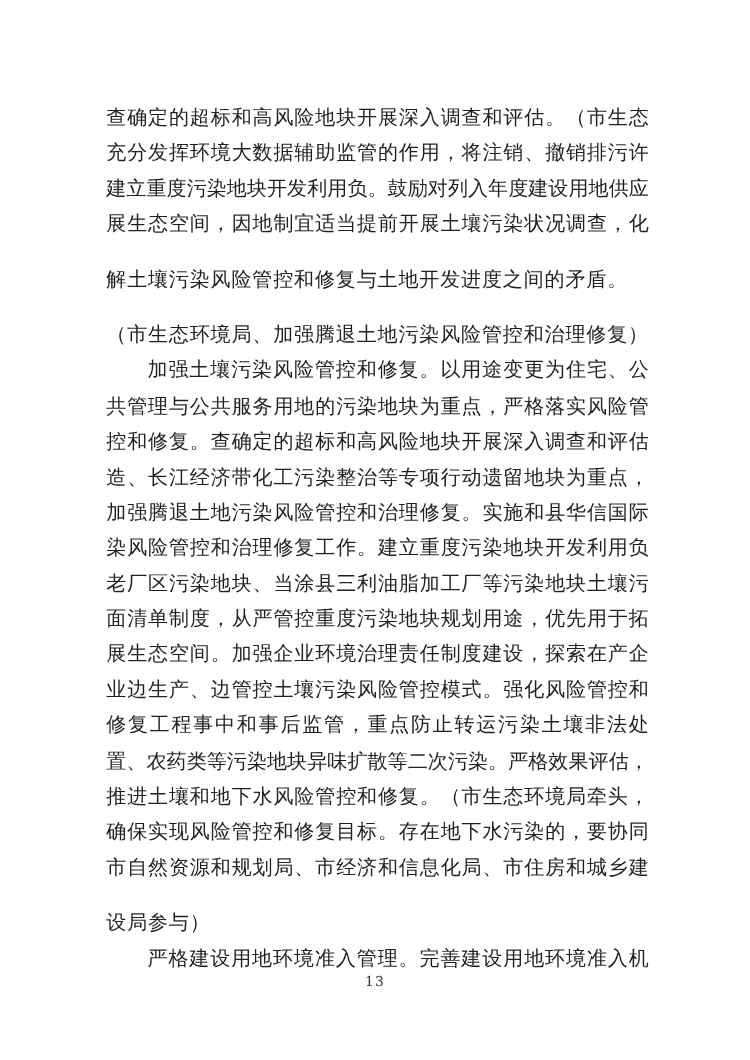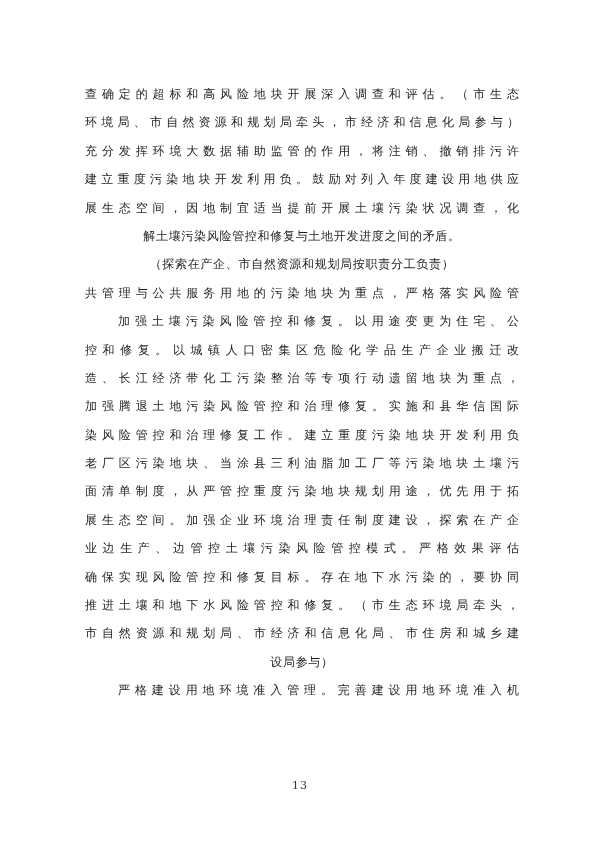--- a/index.html
+++ b/index.html
@@ -21,31 +21,32 @@
     left: 85px;
     top: 80px;
     width: 434px;
   }
   .para {
     margin: 0;
   }
   .line {
     height: 28.4px;
     line-height: 28.4px;
-    font-size: 12px;
+    font-size: 16px;
     color: #1f1f1f;
   }
   .line.justify {
     text-align: justify;
     text-align-last: justify;
   }
   .line.nojustify {
-    text-align: center;
+    text-align: left;
     letter-spacing: 0.7px;
     white-space: nowrap;
+    margin-top: 16px;
   }
   .line.indent {
     text-indent: 33px;
   }
   .page-number {
     position: absolute;
     top: 779px;
     left: 0;
     width: 100%;
     text-align: center;
@@ -55,40 +56,41 @@
     font-family: "DejaVu Serif", "Liberation Serif", serif;
   }
 </style>
 </head>
 <body>
 
 <div class="page">
   <div class="text-block">
       <div class="para">
         <div class="line justify">查确定的超标和高风险地块开展深入调查和评估。（市生态</div>
-        <div class="line justify">环境局、市自然资源和规划局牵头，市经济和信息化局参与）</div>
         <div class="line justify">充分发挥环境大数据辅助监管的作用，将注销、撤销排污许</div>
         <div class="line justify">建立重度污染地块开发利用负。鼓励对列入年度建设用地供应</div>
         <div class="line justify">展生态空间，因地制宜适当提前开展土壤污染状况调查，化</div>
         <div class="line nojustify">解土壤污染风险管控和修复与土地开发进度之间的矛盾。</div>
-        <div class="line nojustify">（探索在产企、市自然资源和规划局按职责分工负责）</div>
+        <div class="line nojustify">（市生态环境局、加强腾退土地污染风险管控和治理修复）</div>
       </div>
       <div class="para">
+        <div class="line justify indent">加强土壤污染风险管控和修复。以用途变更为住宅、公</div>
         <div class="line justify">共管理与公共服务用地的污染地块为重点，严格落实风险管</div>
-        <div class="line justify indent">加强土壤污染风险管控和修复。以用途变更为住宅、公</div>
-        <div class="line justify">控和修复。以城镇人口密集区危险化学品生产企业搬迁改</div>
+        <div class="line justify">控和修复。查确定的超标和高风险地块开展深入调查和评估</div>
         <div class="line justify">造、长江经济带化工污染整治等专项行动遗留地块为重点，</div>
         <div class="line justify">加强腾退土地污染风险管控和治理修复。实施和县华信国际</div>
         <div class="line justify">染风险管控和治理修复工作。建立重度污染地块开发利用负</div>
         <div class="line justify">老厂区污染地块、当涂县三利油脂加工厂等污染地块土壤污</div>
         <div class="line justify">面清单制度，从严管控重度污染地块规划用途，优先用于拓</div>
         <div class="line justify">展生态空间。加强企业环境治理责任制度建设，探索在产企</div>
-        <div class="line justify">业边生产、边管控土壤污染风险管控模式。严格效果评估</div>
+        <div class="line justify">业边生产、边管控土壤污染风险管控模式。强化风险管控和</div>
+        <div class="line justify">修复工程事中和事后监管，重点防止转运污染土壤非法处</div>
+        <div class="line justify">置、农药类等污染地块异味扩散等二次污染。严格效果评估，</div>
+        <div class="line justify">推进土壤和地下水风险管控和修复。（市生态环境局牵头，</div>
         <div class="line justify">确保实现风险管控和修复目标。存在地下水污染的，要协同</div>
-        <div class="line justify">推进土壤和地下水风险管控和修复。（市生态环境局牵头，</div>
         <div class="line justify">市自然资源和规划局、市经济和信息化局、市住房和城乡建</div>
         <div class="line nojustify">设局参与）</div>
       </div>
       <div class="para">
         <div class="line justify indent">严格建设用地环境准入管理。完善建设用地环境准入机</div>
       </div>
     </div>
   <div class="page-number">13</div>
 </div>
 

